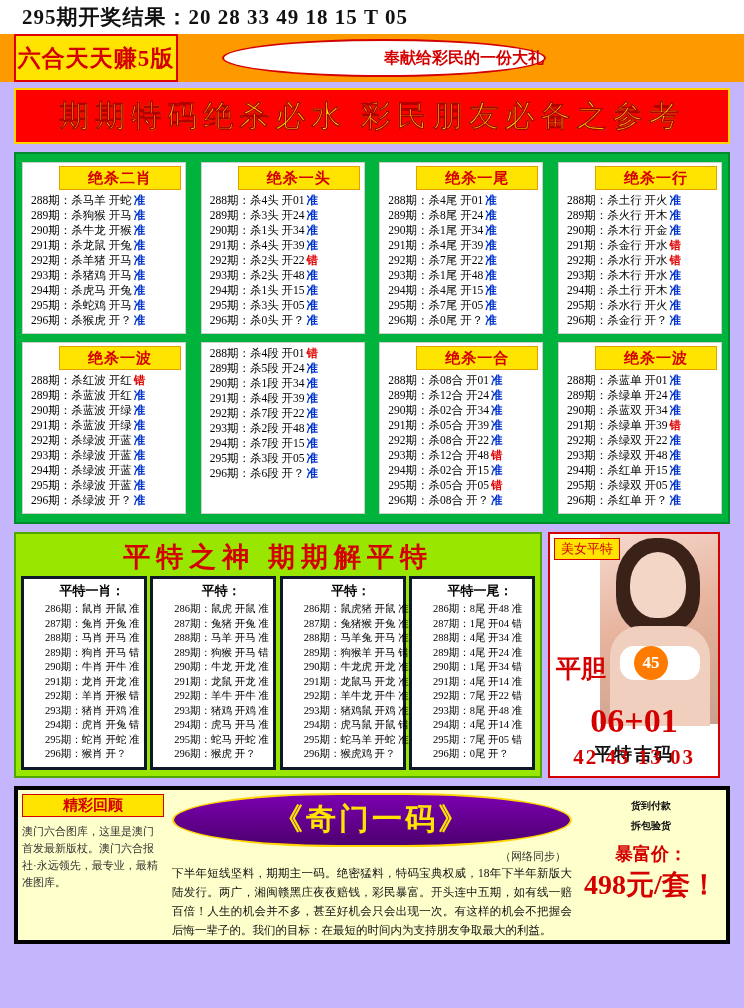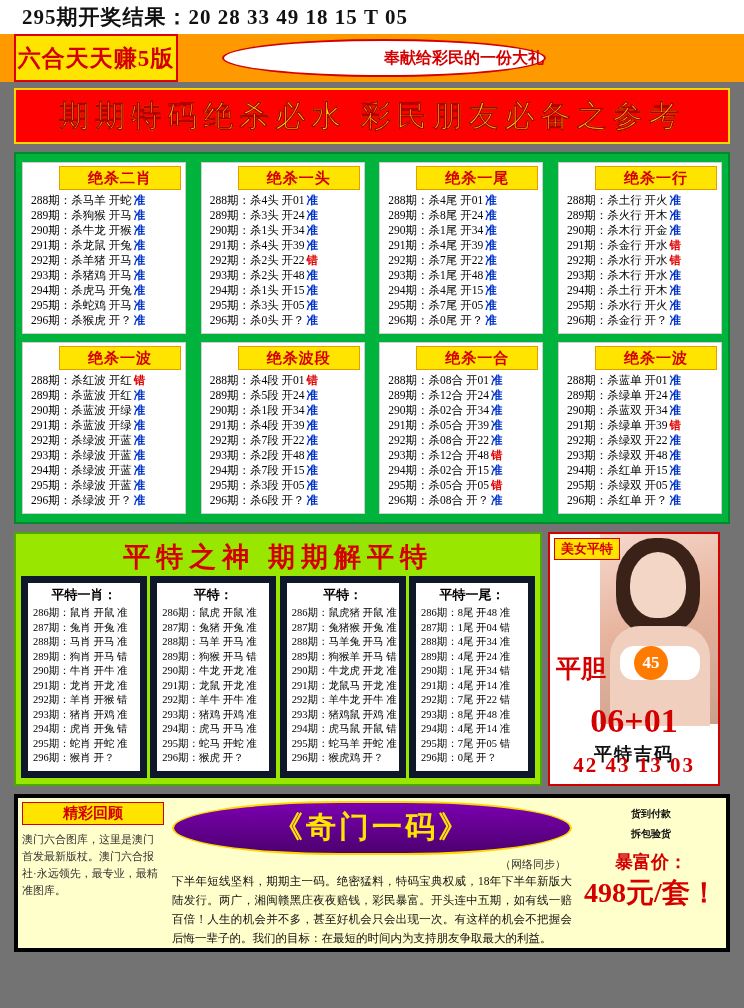--- a/index.html
+++ b/index.html
@@ -3,21 +3,21 @@
 <meta charset="utf-8">
 <style>
   html,body{margin:0;padding:0;}
   body{
     width:744px;height:1008px;
     background:#f2f2f2;
     font-family:"Liberation Sans", sans-serif;
     position:relative;
     overflow:hidden;
   }
-  .page{width:744px;height:1008px;position:relative;background:#737373;}
+  .page{width:744px;height:1008px;position:relative;background:#c4b5fd;}
 
   
   .topbar{
     height:34px;background:#ffffff;display:flex;align-items:center;
     padding-left:22px;
   }
   .topbar .txt{
     font-size:21px;font-weight:bold;color:#111;letter-spacing:1px;
     font-family:"Liberation Serif", serif;
   }
@@ -89,37 +89,37 @@
   }
   .pttitle{
     height:38px;display:flex;align-items:center;justify-content:center;
   }
   .pttitle span{
     font-size:27px;font-weight:bold;color:#d40000;letter-spacing:6px;
     font-family:"Liberation Serif", serif;
   }
   .ptgrid{display:flex;justify-content:space-between;}
   .ptcard{
-    width:126px;background:#fff;border:7px solid #0f172a;
-    box-sizing:border-box;padding:3px 2px 5px 2px;
+    width:126px;background:#fff;border:3px solid #0f172a;
+    box-sizing:border-box;padding:3px 2px 5px 18px;
   }
   .ptcard .h{
     text-align:center;font-size:13px;font-weight:bold;color:#000;
     font-family:"Liberation Serif", serif;margin-bottom:2px;
   }
   .ptrow{font-size:10.5px;line-height:14.5px;color:#000;white-space:nowrap;
     font-family:"Liberation Serif", serif;padding-left:3px;}
 
   .ptright{
     width:172px;margin-left:6px;border:2px solid #d40000;background:#ffffff;
     position:relative;box-sizing:border-box;overflow:hidden;
   }
   .mntitle{
     position:absolute;left:4px;top:4px;background:#ffe400;border:1px solid #d40000;
-    padding:1px 6px;font-size:13px;font-weight:bold;color:#d40000;
+    padding:1px 6px;font-size:13px;font-weight:normal;color:#d40000;
     font-family:"Liberation Serif", serif;z-index:3;
   }
   .lady{
     position:absolute;right:0;top:0;width:118px;height:190px;
     background:linear-gradient(160deg,#f6d9cf 0%,#e7b49e 45%,#caa08c 100%);
     z-index:1;
   }
   .lady .hair{
     position:absolute;left:16px;top:4px;width:84px;height:96px;border-radius:46% 46% 40% 40%;
     background:#3a2218;
@@ -282,23 +282,20 @@
         <div class="row"><span>290期：杀蓝波 开绿</span><span class="res ok">准</span></div>
         <div class="row"><span>291期：杀蓝波 开绿</span><span class="res ok">准</span></div>
         <div class="row"><span>292期：杀绿波 开蓝</span><span class="res ok">准</span></div>
         <div class="row"><span>293期：杀绿波 开蓝</span><span class="res ok">准</span></div>
         <div class="row"><span>294期：杀绿波 开蓝</span><span class="res ok">准</span></div>
         <div class="row"><span>295期：杀绿波 开蓝</span><span class="res ok">准</span></div>
         <div class="row"><span>296期：杀绿波 开？</span><span class="res ok">准</span></div>
       </div>
 
       <div class="card">
-        <div class="cardtitle">
-            <span>绝杀波段</span>
-          </div>
         <div class="row"><span>288期：杀4段 开01</span><span class="res err">错</span></div>
         <div class="row"><span>289期：杀5段 开24</span><span class="res ok">准</span></div>
         <div class="row"><span>290期：杀1段 开34</span><span class="res ok">准</span></div>
         <div class="row"><span>291期：杀4段 开39</span><span class="res ok">准</span></div>
         <div class="row"><span>292期：杀7段 开22</span><span class="res ok">准</span></div>
         <div class="row"><span>293期：杀2段 开48</span><span class="res ok">准</span></div>
         <div class="row"><span>294期：杀7段 开15</span><span class="res ok">准</span></div>
         <div class="row"><span>295期：杀3段 开05</span><span class="res ok">准</span></div>
         <div class="row"><span>296期：杀6段 开？</span><span class="res ok">准</span></div>
       </div>

